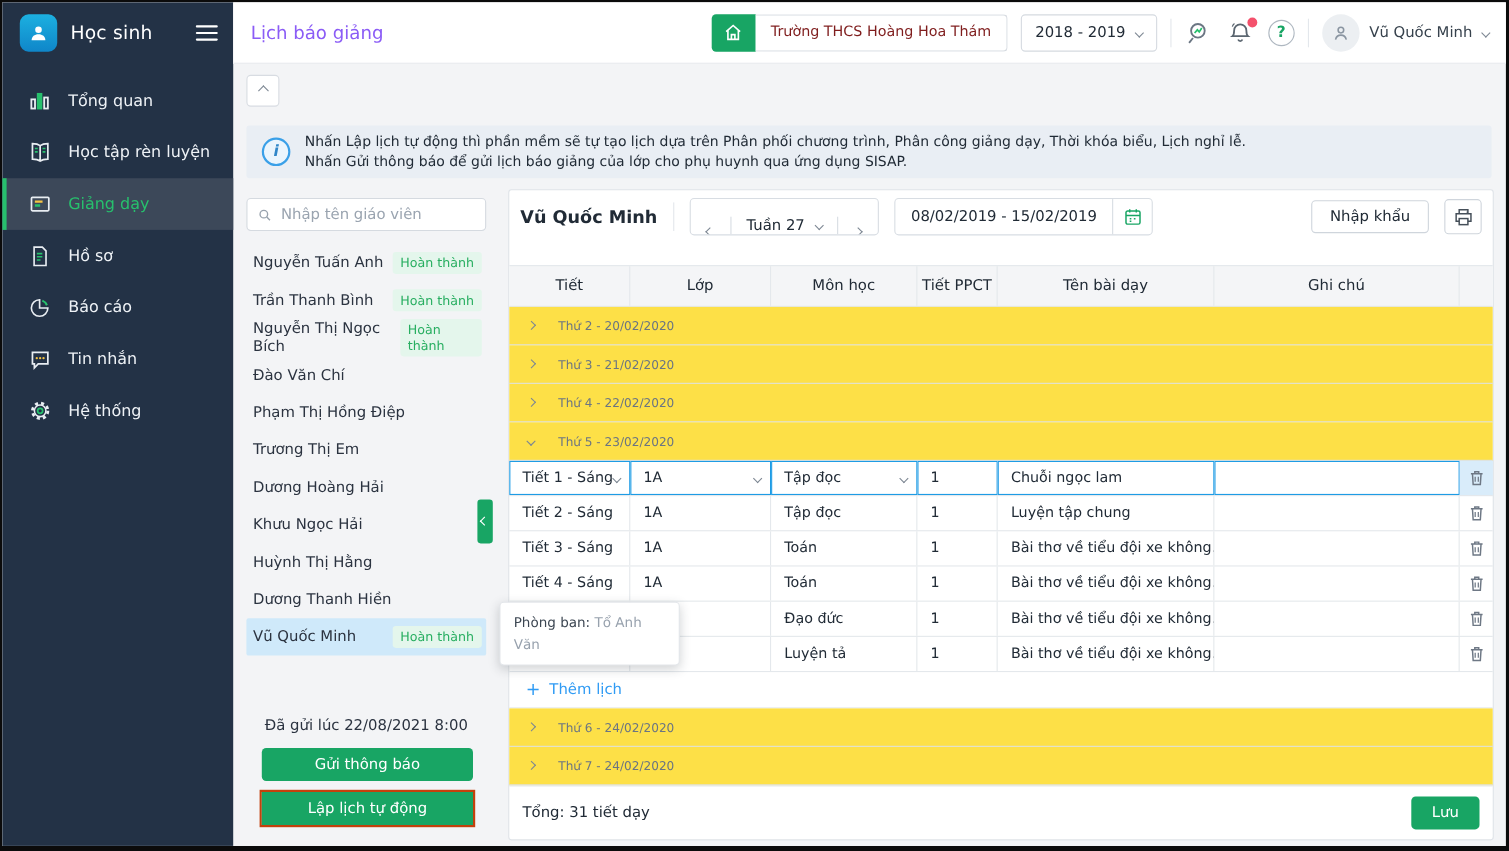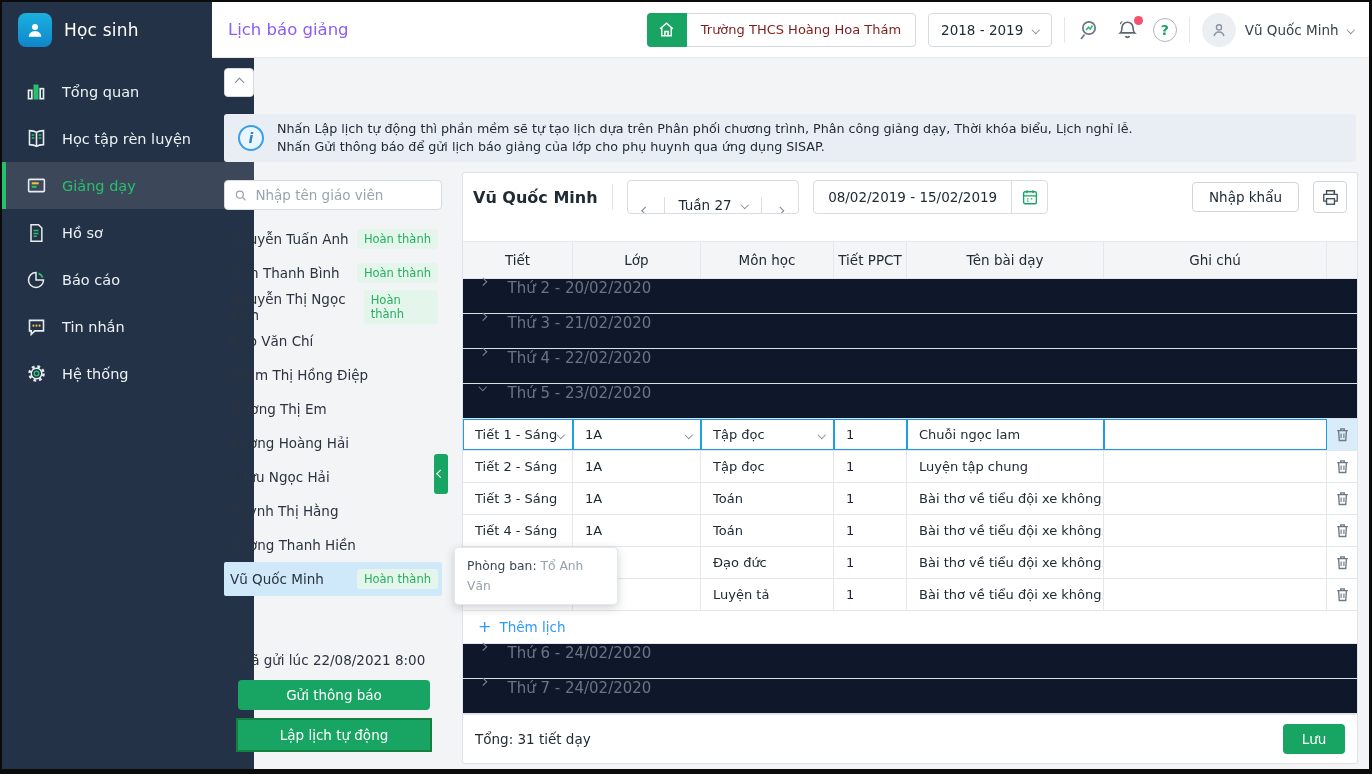--- a/index.html
+++ b/index.html
@@ -1,21 +1,21 @@
 <!DOCTYPE html>
 <html><head>
 <meta charset="utf-8">
 <style>
   * { margin:0; padding:0; box-sizing:border-box; }
   body { font-family:"DejaVu Sans","Liberation Sans",sans-serif; background:#888; }
   .screen { position:relative; width:1372px; height:774px; background:#f3f4f6;
             border:2px solid #0b0b0b; border-right-width:3px; border-bottom-width:5px; overflow:hidden; }
 
   
-  .sidebar { position:absolute; left:0; top:0; width:252px; height:100%; background:#233246; }
+  .sidebar { position:absolute; left:0; top:0; width:210px; height:100%; background:#233246; }
   .sb-head { display:flex; align-items:center; height:56px; padding:0 14px 0 16px; }
   .sb-avatar { width:34px; height:34px; border-radius:8px; background:linear-gradient(180deg,#1cb0e0,#0f86c9);
                display:flex; align-items:center; justify-content:center; flex:0 0 auto; }
   .sb-title { color:#fff; font-size:17px; margin-left:12px; letter-spacing:.2px; }
   .hamburger { margin-left:auto; display:flex; flex-direction:column; gap:4px; cursor:pointer; }
   .hamburger span { display:block; width:20px; height:2px; background:#fff; border-radius:1px; }
   .sb-menu { margin-top:10px; }
   .sb-item { display:flex; align-items:center; height:47px; padding-left:18px; border-left:4px solid transparent;
              color:#eef2f6; font-size:14.5px; cursor:pointer; }
   .sb-item .sb-ico { width:24px; height:24px; margin-right:14px; display:flex; align-items:center; justify-content:center; }
@@ -59,21 +59,21 @@
                       font-family:inherit; }
   .search-box input::placeholder { color:#9aa4b0; }
   .tlist { margin-top:12px; }
   .trow { display:flex; align-items:center; height:34px; padding:0 4px 0 6px; font-size:13.5px; color:#2b3340; cursor:pointer; }
   .trow.selected { background:#cfe9fa; border-radius:2px; }
   .badge { margin-left:auto; background:#e4f6ec; color:#27ae60; font-size:11.5px; padding:3px 7px; border-radius:3px; }
   .sent-at { margin-top:56px; text-align:center; font-size:13.5px; color:#2b3340; }
   .green-btn { display:flex; align-items:center; justify-content:center; background:#18a564; color:#fff;
                font-size:13.5px; border-radius:4px; height:30px; cursor:pointer; }
   .send-btn { margin:12px 12px 0 14px; }
-  .auto-btn-wrap { margin:8px 10px 14px 12px; border:2px solid #15803d; }
+  .auto-btn-wrap { margin:8px 10px 14px 12px; border:2px solid #c2410c; }
   .auto-btn-wrap .green-btn { border-radius:0; height:30px; }
   .edge-tab { position:absolute; left:222px; top:396px; width:14px; height:40px; background:#18a564;
               border-radius:3px; display:flex; align-items:center; justify-content:center; cursor:pointer; }
 
   
   .mpanel { position:absolute; left:250px; top:114px; width:896px; height:592px; background:#fff;
             border:1px solid #dfe3e8; border-radius:3px; display:flex; flex-direction:column; }
   .toolbar { display:flex; align-items:center; height:48px; padding:0 10px; gap:14px; flex:0 0 auto; }
   .tb-name { font-size:16px; font-weight:600; color:#212b36; }
   .v-div { width:1px; height:26px; background:#e3e7ec; }
@@ -87,22 +87,22 @@
   .import-btn { margin-left:auto; height:30px; border:1px solid #cfd5dc; border-radius:4px; background:#fff;
                 display:flex; align-items:center; padding:0 16px; font-size:13.5px; color:#212b36; cursor:pointer; }
   .print-btn { width:34px; height:32px; border:1px solid #cfd5dc; border-radius:4px; background:#fff;
                display:flex; align-items:center; justify-content:center; cursor:pointer; }
 
   .grid-row { display:grid; grid-template-columns:110px 128px 133px 73px 197px 223px auto; }
   .thead { margin-top:20px; background:#f4f5f7; border-top:1px solid #e4e8ec; border-bottom:1px solid #e4e8ec; }
   .th { height:36px; display:flex; align-items:center; justify-content:center; font-size:13.5px; color:#212b36;
         border-right:1px solid #e4e8ec; }
   .th:last-child { border-right:none; }
-  .day-row { display:flex; align-items:flex-start; height:35px; background:#0f172a; border-bottom:1px solid #dde1e6;
-             padding-left:17px; gap:22px; font-size:15px; color:#6b7582; cursor:pointer; }
+  .day-row { display:flex; align-items:center; height:35px; background:#fde047; border-bottom:1px solid #dde1e6;
+             padding-left:17px; gap:22px; font-size:11px; color:#6b7582; cursor:pointer; }
   .data-row { border-bottom:1px solid #e4e8ec; }
   .td { height:31px; display:flex; align-items:center; padding:0 10px 0 12px; font-size:13px; color:#212b36;
         border-right:1px solid #e4e8ec; overflow:hidden; white-space:nowrap; }
   .td.actions { border-right:none; justify-content:center; padding:0; }
   .active-row { background:#d9ecfa; border-bottom:1px solid #e4e8ec; }
   .acell { height:31px; display:flex; align-items:center; padding:0 9px 0 11px; font-size:13px; color:#212b36;
            background:#fff; border:1px solid #1e9ce5; overflow:hidden; white-space:nowrap; cursor:pointer; }
   .acell .chev { margin-left:auto; }
   .atrash { display:flex; align-items:center; justify-content:center; background:#d9ecfa; }
   .add-row { display:flex; align-items:center; height:33px; padding-left:15px; gap:8px; border-bottom:1px solid #e4e8ec;

